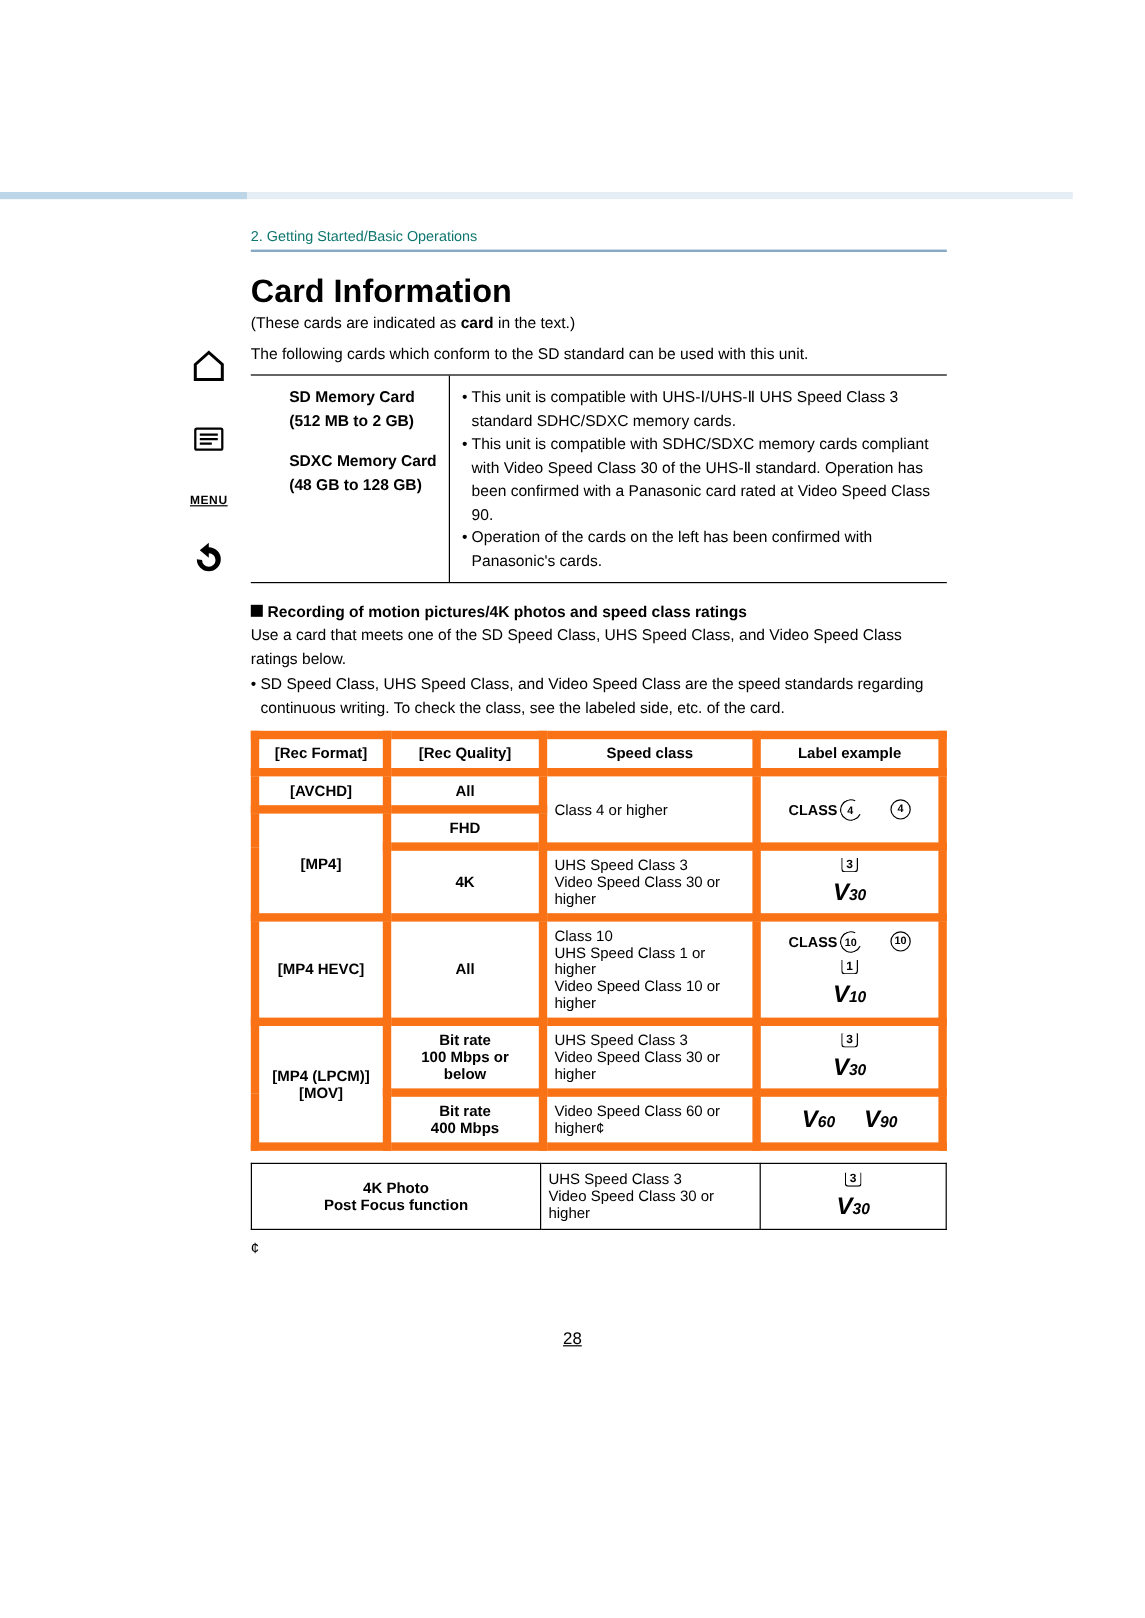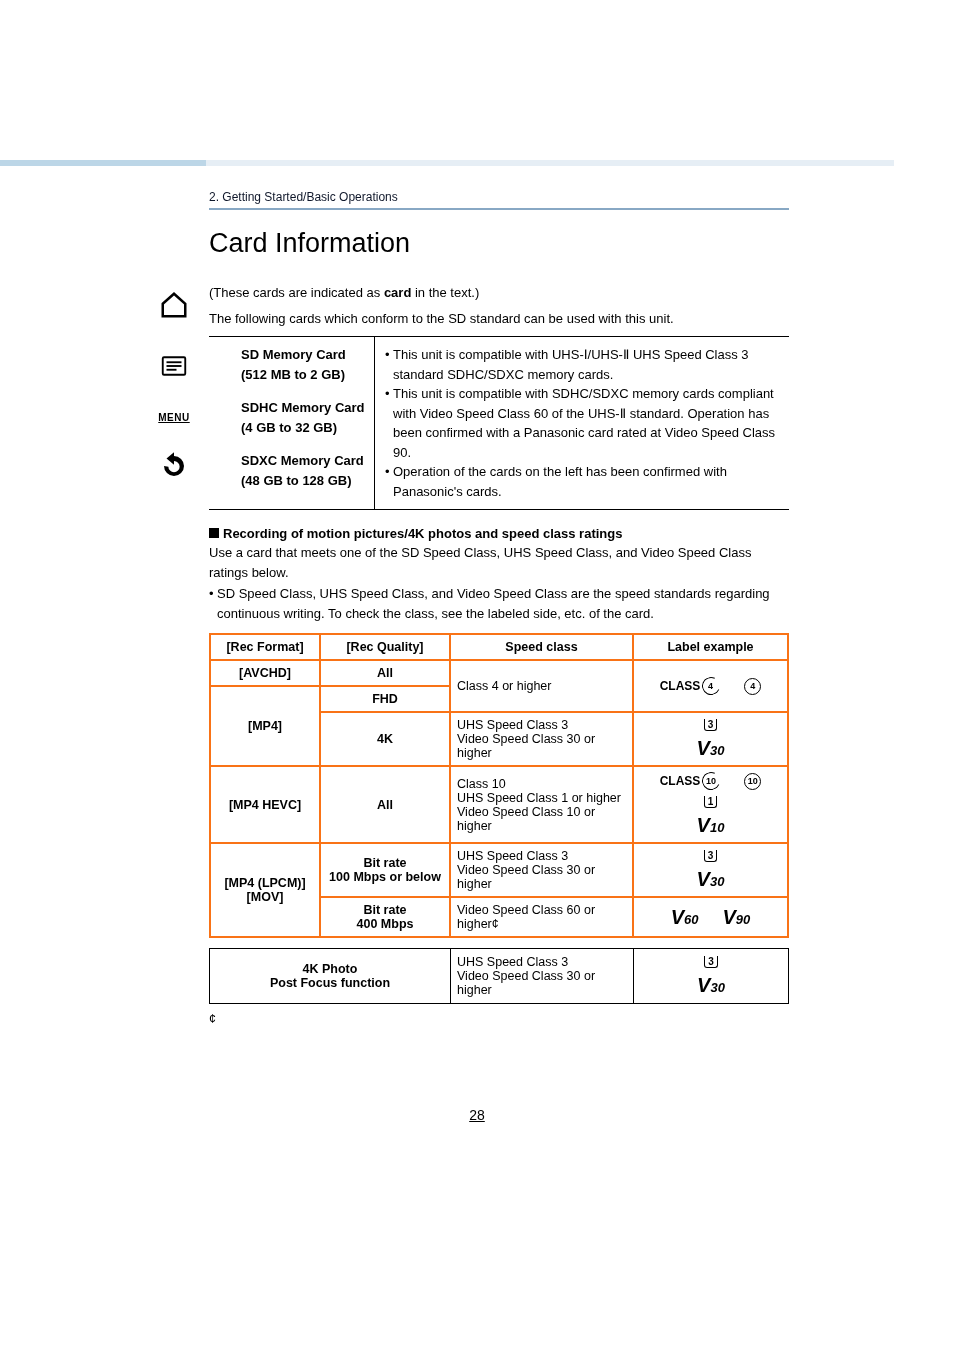--- a/index.html
+++ b/index.html
@@ -29,23 +29,23 @@
     align-items: center;
   }
   .sidebar svg { width: 30px; height: 30px; }
   .sidebar .menu-text { font-size: 10px; text-decoration: underline; font-weight: bold; letter-spacing: 0.5px;}
   .content {
     position: absolute;
     left: 209px;
     top: 190px;
     width: 580px;
   }
-  .breadcrumb { font-size: 12px; color: #0f172a; margin-bottom: 4px; }
+  .breadcrumb { font-size: 12px; color: #0f766e; margin-bottom: 4px; }
   .crumb-rule { border: none; border-top: 2px solid #88a8c4; margin-bottom: 18px; }
-  h1 { font-size: 27px; font-weight: normal; margin-bottom: 24px; }
+  h1 { font-size: 27px; font-weight: bold; }
   .intro { font-size: 13px; line-height: 1.5; margin-bottom: 6px; }
   .card-box {
     border-top: 1px solid #000;
     border-bottom: 1px solid #000;
     display: flex;
     margin-top: 8px;
   }
   .card-left {
     width: 165px;
     padding: 8px 6px 8px 0;
@@ -74,28 +74,28 @@
   .note-row { display:flex; font-size:13px; line-height:1.5; margin-top:2px;}
   .note-row .b { width:8px; flex-shrink:0;}
   .note-row .t { flex:1; }
   table.speed {
     width: 100%;
     border-collapse: collapse;
     margin-top: 10px;
     font-size: 12.5px;
   }
   table.speed th, table.speed td {
-    border: 2px solid #f97316;
+    border: 7px solid #f97316;
     padding: 5px 6px;
     vertical-align: middle;
   }
   table.speed th { font-weight: bold; text-align: center; }
   table.speed td.center { text-align: center; font-weight: bold; }
   table.speed td.labelcell { text-align: center; }
-  .label-icons { display:flex; justify-content:center; align-items:center; gap: 24px; flex-wrap:wrap;}
+  .label-icons { display:flex; justify-content:center; gap: 24px; flex-wrap:wrap;}
   .label-stack { display:flex; flex-direction:column; align-items:center; gap:6px;}
   .vclass { font-family: Arial, sans-serif; font-weight:bold; font-style: italic;}
   .vclass .v { font-size:20px; }
   .vclass .n { font-size:13px; }
   .classbadge { font-weight:bold; font-size:12px; display:inline-flex; align-items:center; gap:2px;}
   .circ { display:inline-flex; width:17px; height:17px; border:1.5px solid #000; border-radius:50%; align-items:center; justify-content:center; font-size:9px; font-weight:bold;}
   .cpart { display:inline-flex; width:18px; height:18px; border:1.5px solid #000; border-radius:50%; border-right-color:transparent; align-items:center; justify-content:center; font-size:9px; font-weight:bold; transform: rotate(-20deg);}
   .cpart span{ transform: rotate(20deg);}
   .ubracket { display:inline-block; font-size:10px; font-weight:bold; border:1.5px solid #000; border-top:none; border-radius: 0 0 3px 3px; padding: 1px 3px 0 3px; line-height:1;}
   table.speed2 {
@@ -151,36 +151,32 @@
   </div>
   <div class="intro">The following cards which conform to the SD standard can be used with this unit.</div>
 
   <div class="card-box">
     <div class="card-left">
       <div>
         <div>SD Memory Card</div>
         <div>(512 MB to 2 GB)</div>
       </div>
       <div>
-        <div>SDHC Memory Card</div>
-        <div>(4 GB to 32 GB)</div>
-      </div>
-      <div>
         <div>SDXC Memory Card</div>
         <div>(48 GB to 128 GB)</div>
       </div>
     </div>
     <div class="card-right">
       <div class="bullet-row">
           <div class="b">•</div>
           <div>This unit is compatible with UHS-Ⅰ/UHS-Ⅱ UHS Speed Class 3 standard SDHC/SDXC memory cards.</div>
         </div>
       <div class="bullet-row">
           <div class="b">•</div>
-          <div>This unit is compatible with SDHC/SDXC memory cards compliant with Video Speed Class 60 of the UHS-Ⅱ standard. Operation has been confirmed with a Panasonic card rated at Video Speed Class 90.</div>
+          <div>This unit is compatible with SDHC/SDXC memory cards compliant with Video Speed Class 30 of the UHS-Ⅱ standard. Operation has been confirmed with a Panasonic card rated at Video Speed Class 90.</div>
         </div>
       <div class="bullet-row">
           <div class="b">•</div>
           <div>Operation of the cards on the left has been confirmed with Panasonic's cards.</div>
         </div>
     </div>
   </div>
 
   <div class="sub-h">
     <span class="sq"></span><span>Recording of motion pictures/4K photos and speed class ratings</span>

